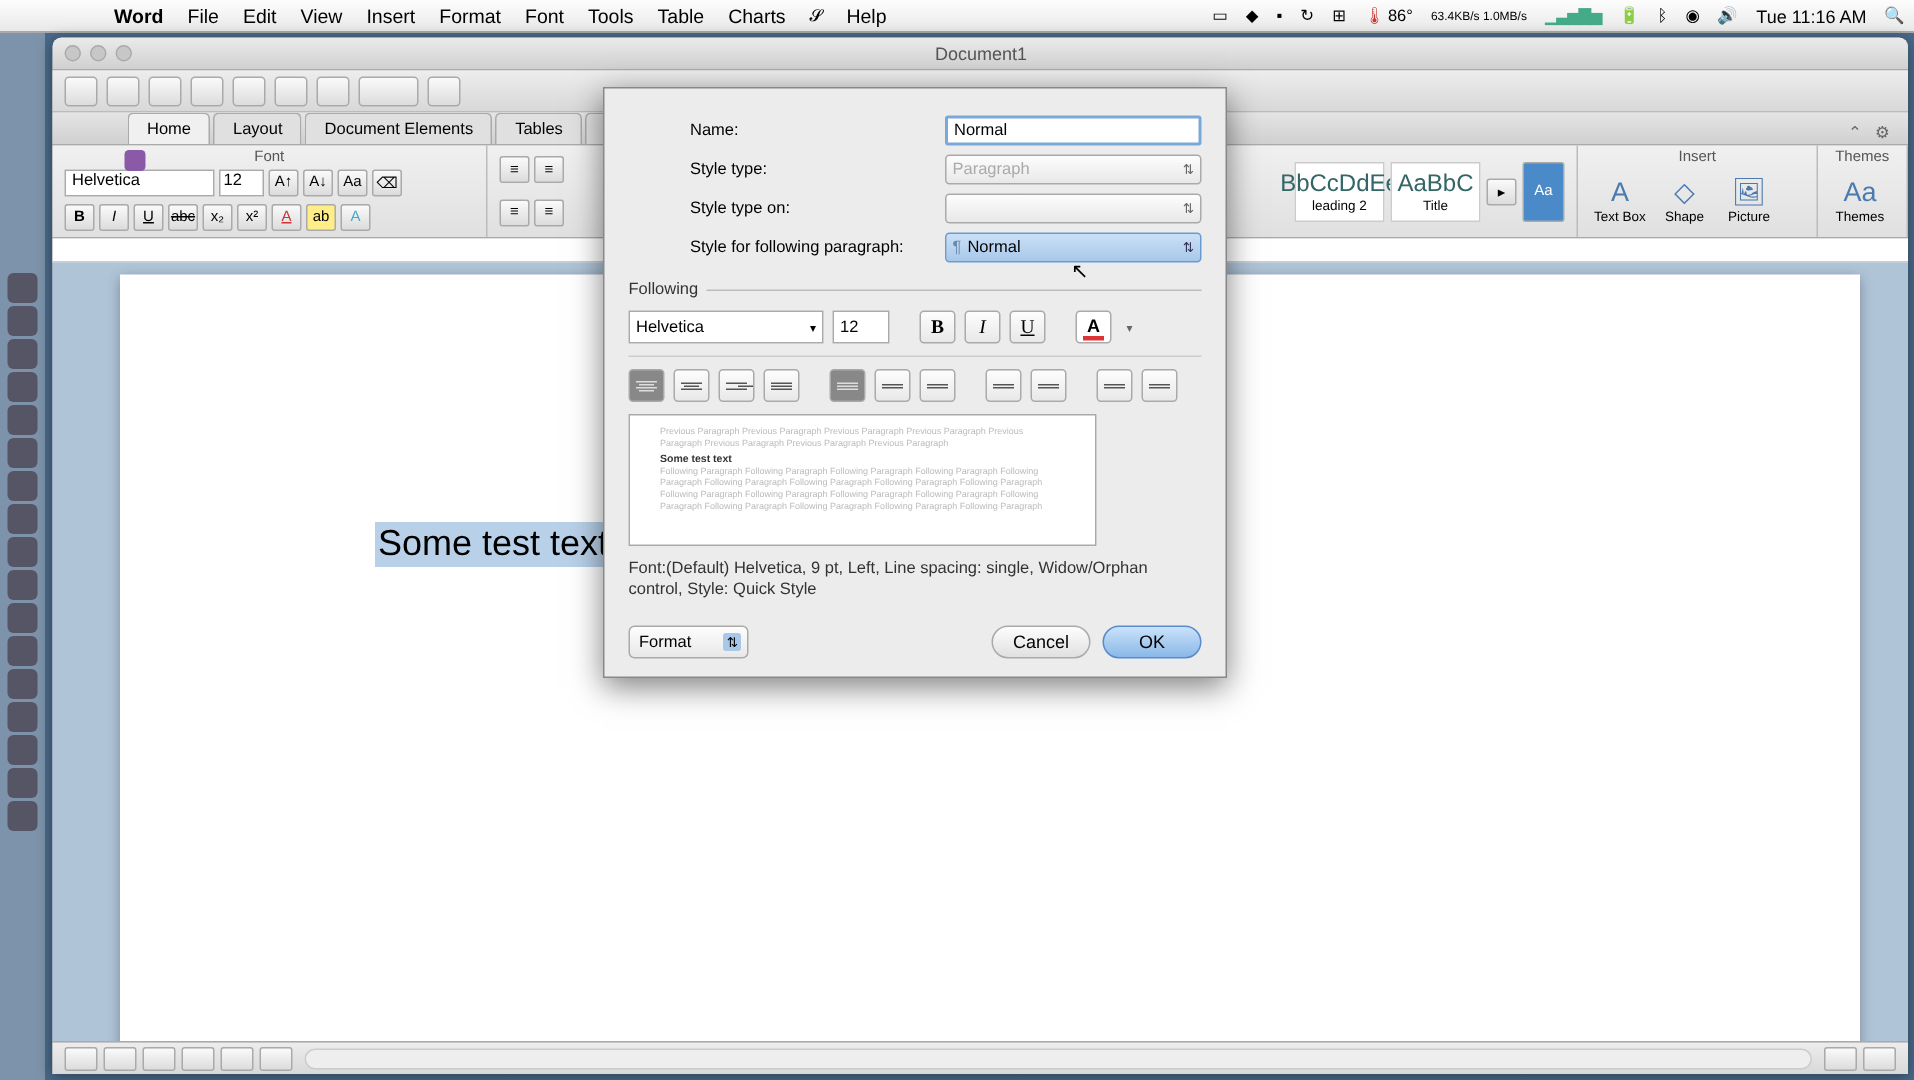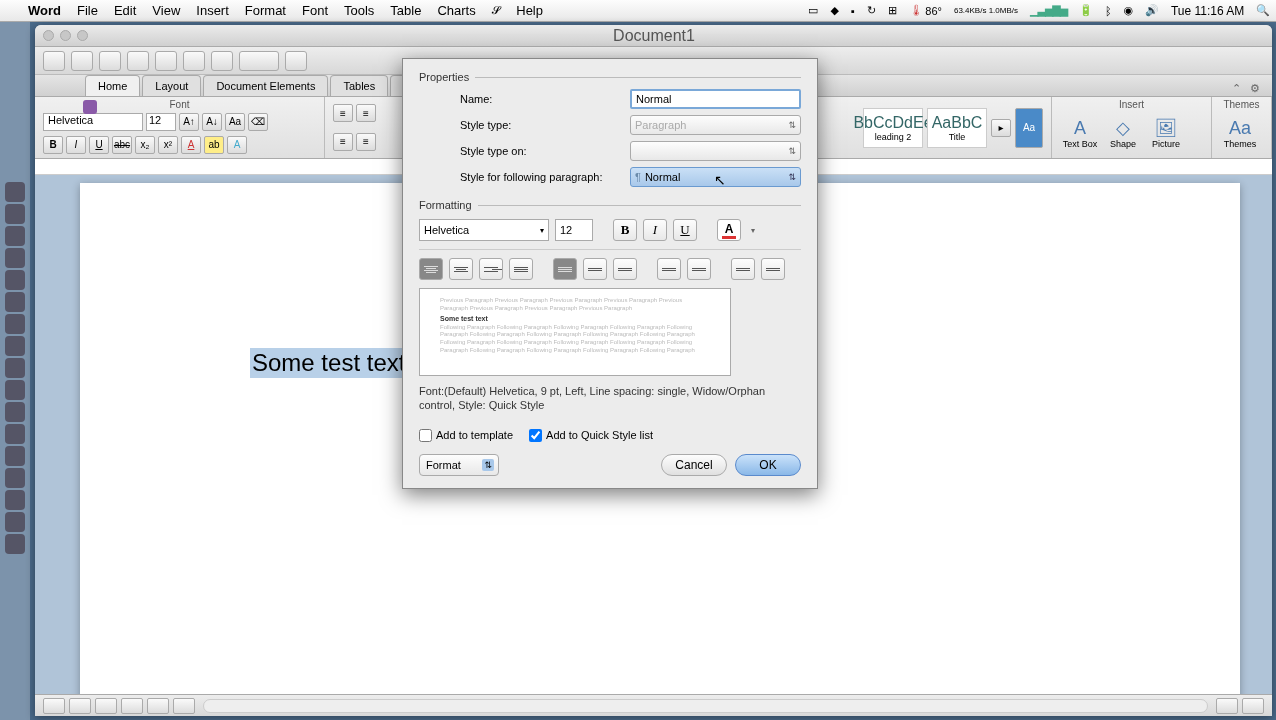--- a/index.html
+++ b/index.html
@@ -1,36 +1,36 @@
 <!DOCTYPE html>
 <html><head>
 <meta charset="utf-8">
 <style>
 * { box-sizing: border-box; margin: 0; padding: 0; font-family: "Lucida Grande", "Helvetica Neue", Arial, sans-serif; }
 body { background: #4a6a8a; width: 1276px; height: 720px; overflow: hidden; position: relative; }
 
 
-.menubar { position: absolute; top: 0; left: 0; right: 0; height: 22px; background: linear-gradient(#fdfdfd,#e8e8e8); display: flex; align-items: center; font-size: 13px; color: #000; border-bottom: 1px solid #aaa; }
+.menubar { position: absolute; top: 0; left: 0; right: 0; height: 22px; background: linear-gradient(#fdfdfd,#e8e8e8); display: flex; align-items: center; font-size: 13px; color: #000; border-bottom: 1px solid #aaa; padding-left: 48px; }
 .menubar .apple { font-size: 14px; padding: 0 10px; }
 .menubar .app { font-weight: bold; padding: 0 8px; }
 .menubar .item { padding: 0 8px; }
 .menubar .spacer { flex: 1; }
 .menubar .right-item { padding: 0 6px; font-size: 11px; display: flex; align-items: center; gap: 2px; }
 .menubar .clock { font-size: 12px; }
 
 
 .dock { position: absolute; left: 0; top: 22px; bottom: 0; width: 30px; background: rgba(200,210,220,0.4); display: flex; flex-direction: column; padding-top: 160px; gap: 2px; }
 .dock-item { width: 20px; height: 20px; background: #556; border-radius: 4px; margin-left: 5px; }
 
 
 .window { position: absolute; left: 35px; top: 25px; right: 4px; bottom: 4px; background: #d6d6d6; border-radius: 6px 6px 0 0; box-shadow: 0 2px 10px rgba(0,0,0,0.4); display: flex; flex-direction: column; }
 .titlebar { height: 22px; background: linear-gradient(#ebebeb,#d0d0d0); border-radius: 6px 6px 0 0; display: flex; align-items: center; border-bottom: 1px solid #aaa; }
 .traffic { display: flex; gap: 6px; padding: 0 8px; }
 .traffic span { width: 11px; height: 11px; border-radius: 50%; background: #c7c7c7; border: 1px solid #aaa; }
-.titlebar-title { flex: 1; text-align: center; font-size: 16px; color: #555; }
+.titlebar-title { flex: 1; text-align: center; font-size: 12px; color: #555; }
 
 
 .toolbar1 { height: 28px; background: linear-gradient(#ededed,#d8d8d8); border-bottom: 1px solid #bbb; display: flex; align-items: center; padding: 0 8px; gap: 6px; }
 .tbtn { width: 22px; height: 20px; background: linear-gradient(#fafafa,#dcdcdc); border: 1px solid #aaa; border-radius: 3px; }
 .tbtn-wide { width: 40px; }
 .search-box { margin-left: auto; width: 210px; height: 20px; background: #fff; border: 1px solid #aaa; border-radius: 10px; display: flex; align-items: center; padding: 0 8px; font-size: 11px; color: #999; }
 .search-box::before { content: "⌕"; margin-right: 4px; color: #888; }
 
 
 .ribbon-tabs { height: 22px; background: linear-gradient(#e5e5e5,#d0d0d0); border-bottom: 1px solid #aaa; display: flex; align-items: flex-end; padding-left: 50px; gap: 0; font-size: 11px; }
@@ -316,21 +316,20 @@
     <div class="sbtn"></div>
     <div class="sbtn"></div>
     <div class="scroll-track"></div>
     <div class="sbtn"></div>
     <div class="sbtn"></div>
   </div>
 </div>
 
 <div class="modal">
   <div class="modal-body">
-    <div class="fieldset-label">Properties</div>
 
     <div class="form-row">
       <label>Name:</label>
       <input type="text" value="Normal" style="">
     </div>
     <div class="form-row">
       <label>Style type:</label>
       <div class="combo disabled">Paragraph</div>
     </div>
     <div class="form-row">
@@ -338,21 +337,21 @@
       <div class="combo disabled"></div>
     </div>
     <div class="form-row">
       <label>Style for following paragraph:</label>
       <div class="combo blue">
           <span class="pilcrow">¶</span>
           <span>Normal</span>
         </div>
     </div>
 
-    <div class="fieldset-label" style="margin-top:12px">Formatting</div>
+    <div class="fieldset-label" style="margin-top:12px">Following</div>
 
     <div class="format-row">
       <div class="font-combo">Helvetica</div>
       <div class="size-combo">12</div>
       <div style="width:8px"></div>
       <div class="fmt-btn bold">B</div>
       <div class="fmt-btn italic">I</div>
       <div class="fmt-btn under">U</div>
       <div style="width:8px"></div>
       <div class="color-btn">
@@ -419,30 +418,20 @@
     </div>
 
     <div class="preview-box">
       Previous Paragraph Previous Paragraph Previous Paragraph Previous Paragraph Previous Paragraph Previous Paragraph Previous Paragraph Previous Paragraph
       <div class="sample">Some test text</div>
       Following Paragraph Following Paragraph Following Paragraph Following Paragraph Following Paragraph Following Paragraph Following Paragraph Following Paragraph Following Paragraph Following Paragraph Following Paragraph Following Paragraph Following Paragraph Following Paragraph Following Paragraph Following Paragraph Following Paragraph Following Paragraph
     </div>
 
     <div class="desc-text">Font:(Default) Helvetica, 9 pt, Left, Line spacing:  single, Widow/Orphan control, Style: Quick Style</div>
 
-    <div class="check-row">
-      <label>
-          <input type="checkbox" style="">
-          <span>Add to template</span>
-        </label>
-      <label>
-          <input type="checkbox" checked="" style="">
-          <span>Add to Quick Style list</span>
-        </label>
-    </div>
 
     <div class="button-row">
       <div class="format-drop">Format</div>
       <div class="btn-spacer"></div>
       <div class="dlg-btn">Cancel</div>
       <div class="dlg-btn primary">OK</div>
     </div>
   </div>
 </div>
 

